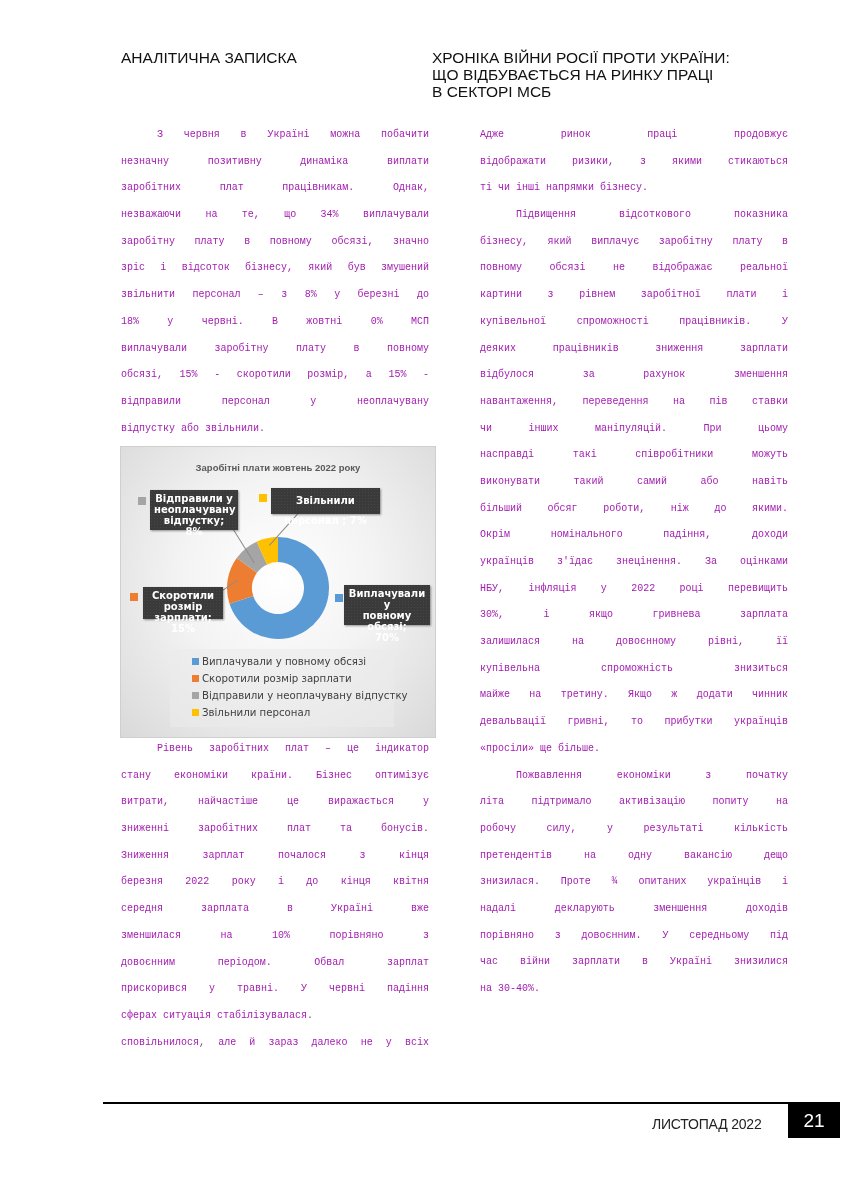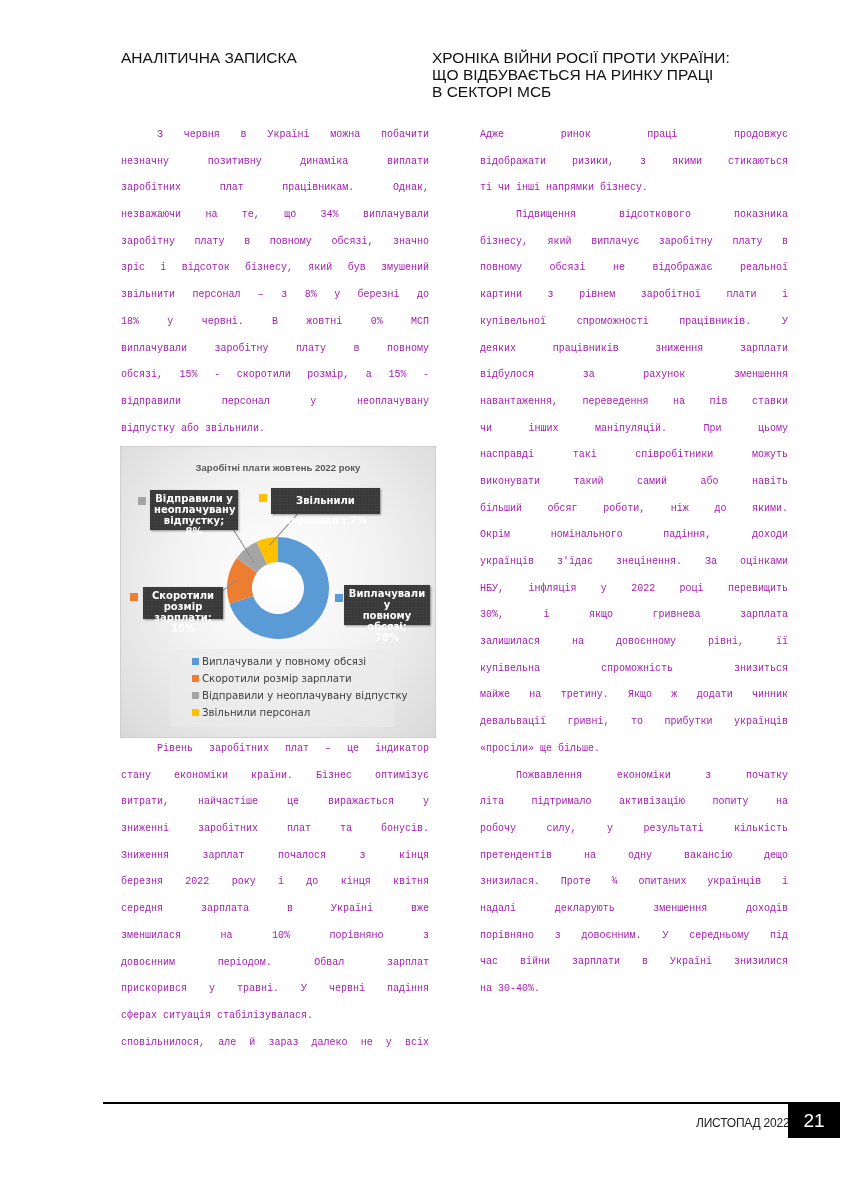--- a/index.html
+++ b/index.html
@@ -29,21 +29,21 @@
     font-size: 10px; font-weight: bold; text-align: center; line-height: 11px; padding: 3px 4px;
     box-sizing: border-box; box-shadow: 1px 1px 2px rgba(0,0,0,0.4);
     background-image: radial-gradient(rgba(255,255,255,0.06) 1px, transparent 1px); background-size: 3px 3px; }
   .mk { position: absolute; width: 8px; height: 8px; }
   .leader { position: absolute; height: 1px; background: #8c8c8c; transform-origin: 0 0; }
   .legend { position: absolute; left: 49px; top: 202px; width: 224px; height: 78px; background: rgba(235,235,235,0.6); }
   .leg-item { position: absolute; left: 22px; font-family: "DejaVu Sans", sans-serif; font-size: 10.2px; color: #404040; white-space: nowrap; line-height: 13px; }
   .leg-sq { display: inline-block; width: 7px; height: 7px; margin-right: 3px; vertical-align: 0px; }
 
   .footer-line { position: absolute; left: 103px; top: 1102px; width: 686px; height: 2px; background: #000; }
-  .footer-date { position: absolute; left: 696px; top: 1116px; font-family: "Liberation Sans", sans-serif; font-size: 12px; color: #222; letter-spacing: -0.2px; }
+  .footer-date { position: absolute; left: 652px; top: 1116px; font-family: "Liberation Sans", sans-serif; font-size: 14px; color: #222; letter-spacing: -0.2px; }
   .page-num { position: absolute; left: 788px; top: 1102px; width: 52px; height: 36px; background: #000; color: #fff;
     font-family: "Liberation Sans", sans-serif; font-size: 19px; text-align: center; line-height: 38px; }
 </style>
 </head>
 <body>
 
 <div class="hdr hdr-left">АНАЛІТИЧНА ЗАПИСКА</div>
 <div class="hdr hdr-right">
   <div>ХРОНІКА ВІЙНИ РОСІЇ ПРОТИ УКРАЇНИ:</div>
   <div>ЩО ВІДБУВАЄТЬСЯ НА РИНКУ ПРАЦІ</div>

